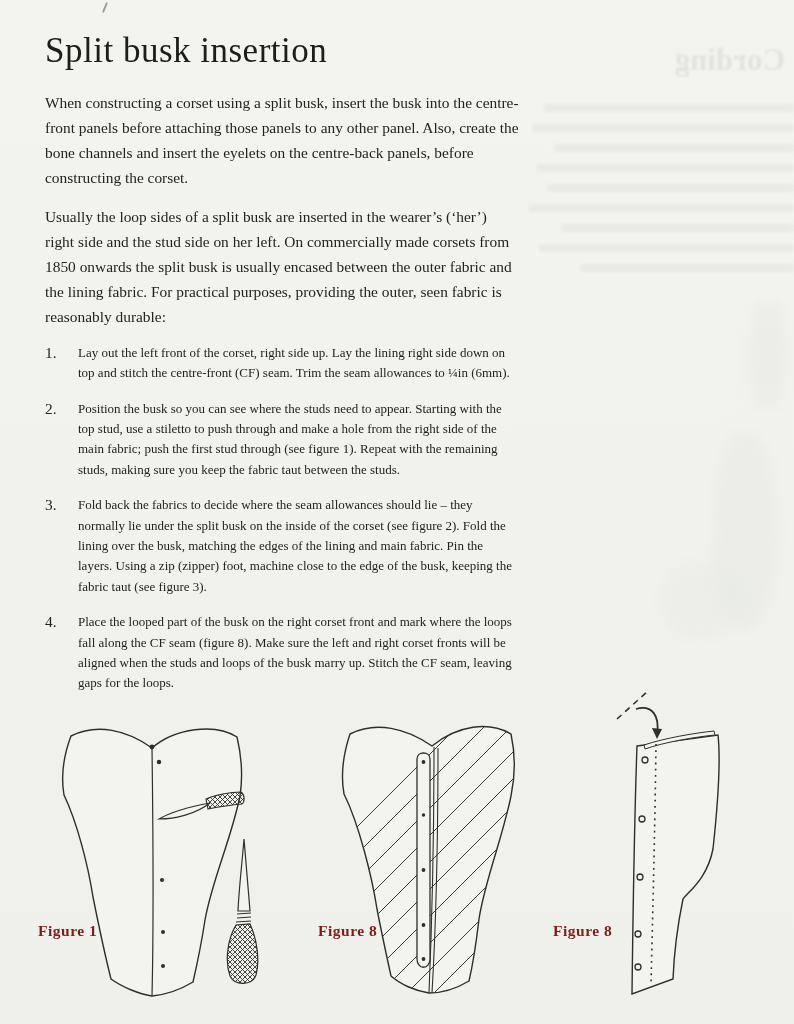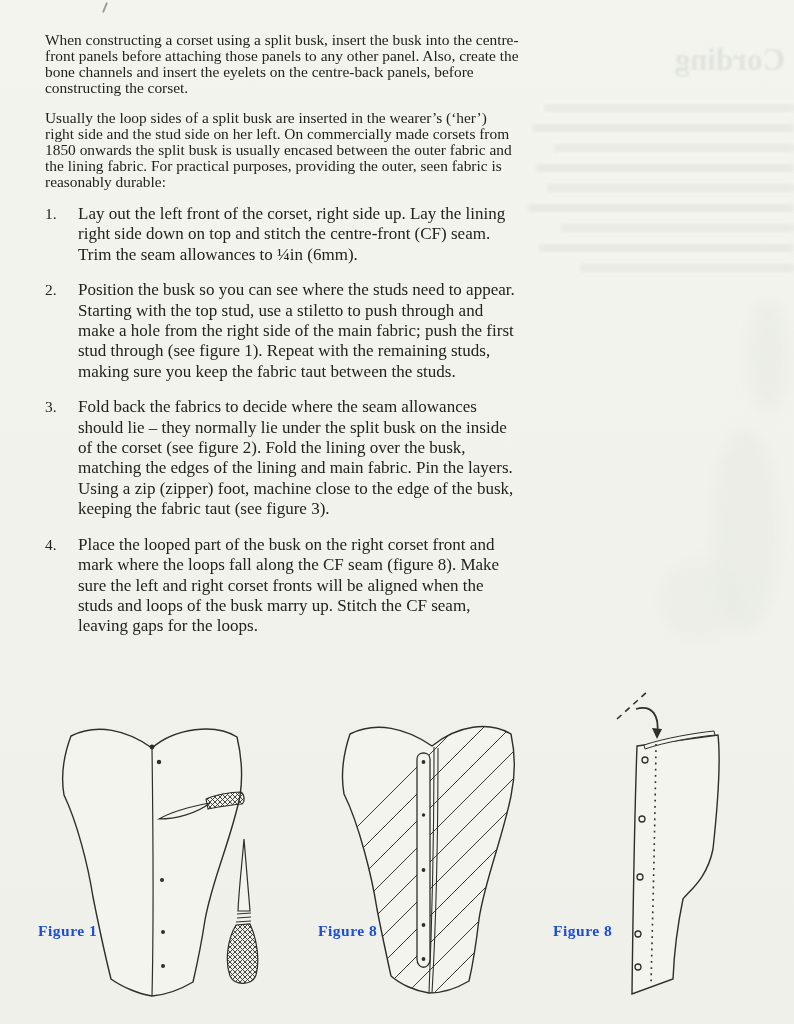--- a/index.html
+++ b/index.html
@@ -20,33 +20,33 @@
   .ghost-lines{position:absolute;left:522px;top:104px;width:272px;opacity:.65;}
   .ghost-lines .gl{height:8px;margin:0 0 12px auto;background:#e3e6df;filter:blur(1.6px);border-radius:2px;}
   .ghost-blob{position:absolute;background:#e6e9e2;filter:blur(7px);border-radius:45%;opacity:.55;}
   .stray-mark{position:absolute;left:104px;top:2px;width:2px;height:11px;background:#8a8a82;transform:rotate(22deg);border-radius:1px;opacity:.8;}
   
   .content{position:absolute;left:45px;top:32px;width:474px;}
   h1.title{
     font-size:35px;font-weight:400;letter-spacing:.5px;
     margin:0 0 20px 0;line-height:1.08;color:#1d1d1a;
   }
-  .para{font-size:15.4px;line-height:16px;margin:0 0 14px 0;text-align:left;}
+  .para{font-size:15.4px;line-height:25px;margin:0 0 14px 0;text-align:left;}
   .steps{margin-top:14px;}
   .step{display:flex;margin:0 0 15px 0;}
   .step-num{flex:0 0 33px;font-size:15.4px;line-height:20.4px;}
-  .step-text{flex:1;font-size:17px;line-height:20.4px;}
+  .step-text{flex:1;font-size:13px;line-height:20.4px;}
   
   .fig-svg{position:absolute;}
   #fig1-svg{left:55px;top:712px;}
   #fig2-svg{left:332px;top:712px;}
   #fig3-svg{left:560px;top:682px;}
   .fig-caption{
     position:absolute;top:922px;font-size:15.5px;font-weight:bold;
-    color:#1d4ed8;letter-spacing:.5px;
+    color:#7f1d1d;letter-spacing:.5px;
   }
   #cap1{left:38px;}
   #cap2{left:318px;}
   #cap3{left:553px;}
   svg{display:block;}
 </style>
 </head>
 <body>
 
 <div class="page">
@@ -62,20 +62,21 @@
     <div class="gl" style="width:233px"></div>
     <div class="gl" style="width:255px"></div>
     <div class="gl" style="width:214px"></div>
   </div>
   <div class="ghost-blob" style="left:712px;top:430px;width:66px;height:200px;"></div>
   <div class="ghost-blob" style="left:748px;top:300px;width:40px;height:110px;"></div>
   <div class="ghost-blob" style="left:660px;top:560px;width:80px;height:80px;opacity:.4;"></div>
   <div class="stray-mark"></div>
 
   <div class="content">
+    <h1 class="title">Split busk insertion</h1>
     <p class="para">When constructing a corset using a split busk, insert the busk into the centre-front panels before attaching those panels to any other panel. Also, create the bone channels and insert the eyelets on the centre-back panels, before constructing the corset.</p>
     <p class="para">Usually the loop sides of a split busk are inserted in the wearer’s (‘her’) right side and the stud side on her left. On commercially made corsets from 1850 onwards the split busk is usually encased between the outer fabric and the lining fabric. For practical purposes, providing the outer, seen fabric is reasonably durable:</p>
 
     <div class="steps">
       <div class="step">
         <div class="step-num">1.</div>
         <div class="step-text">Lay out the left front of the corset, right side up. Lay the lining right side down on top and stitch the centre-front (CF) seam. Trim the seam allowances to ¼in (6mm).</div>
       </div>
       <div class="step">
         <div class="step-num">2.</div>

